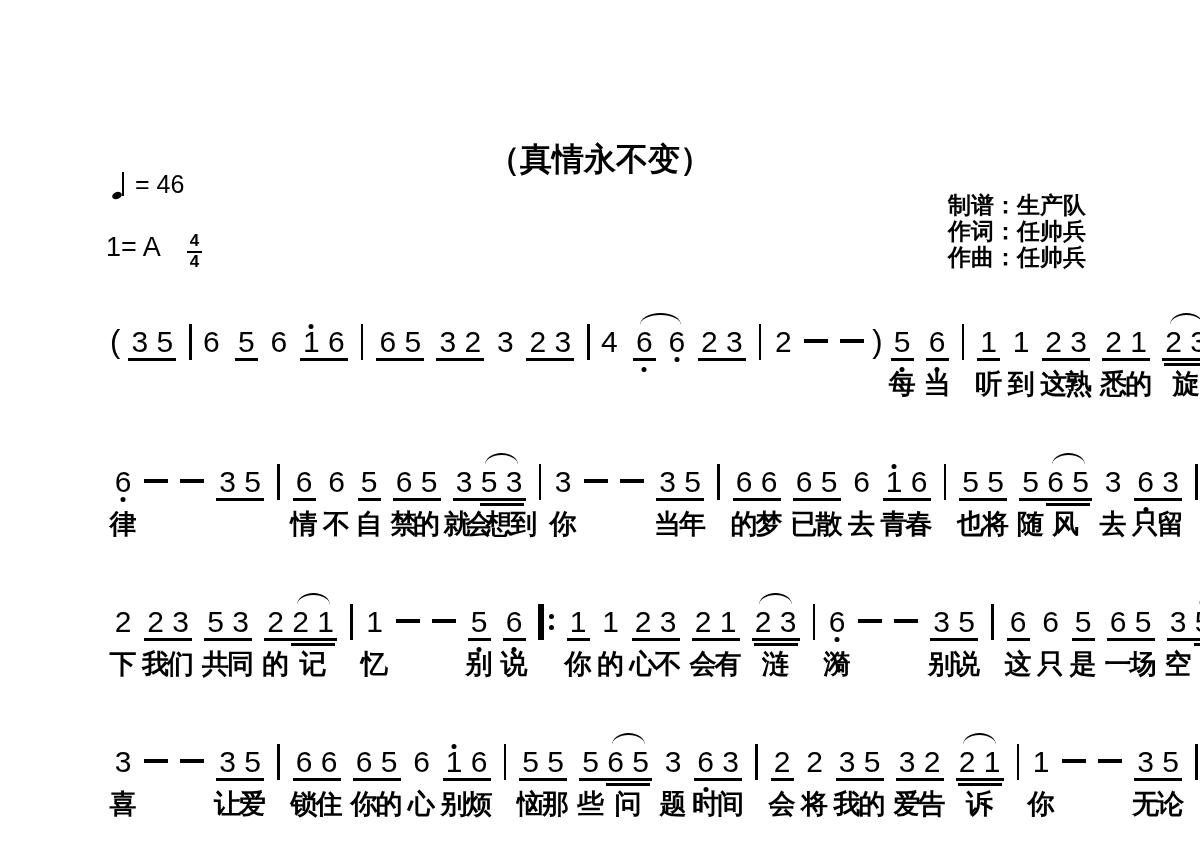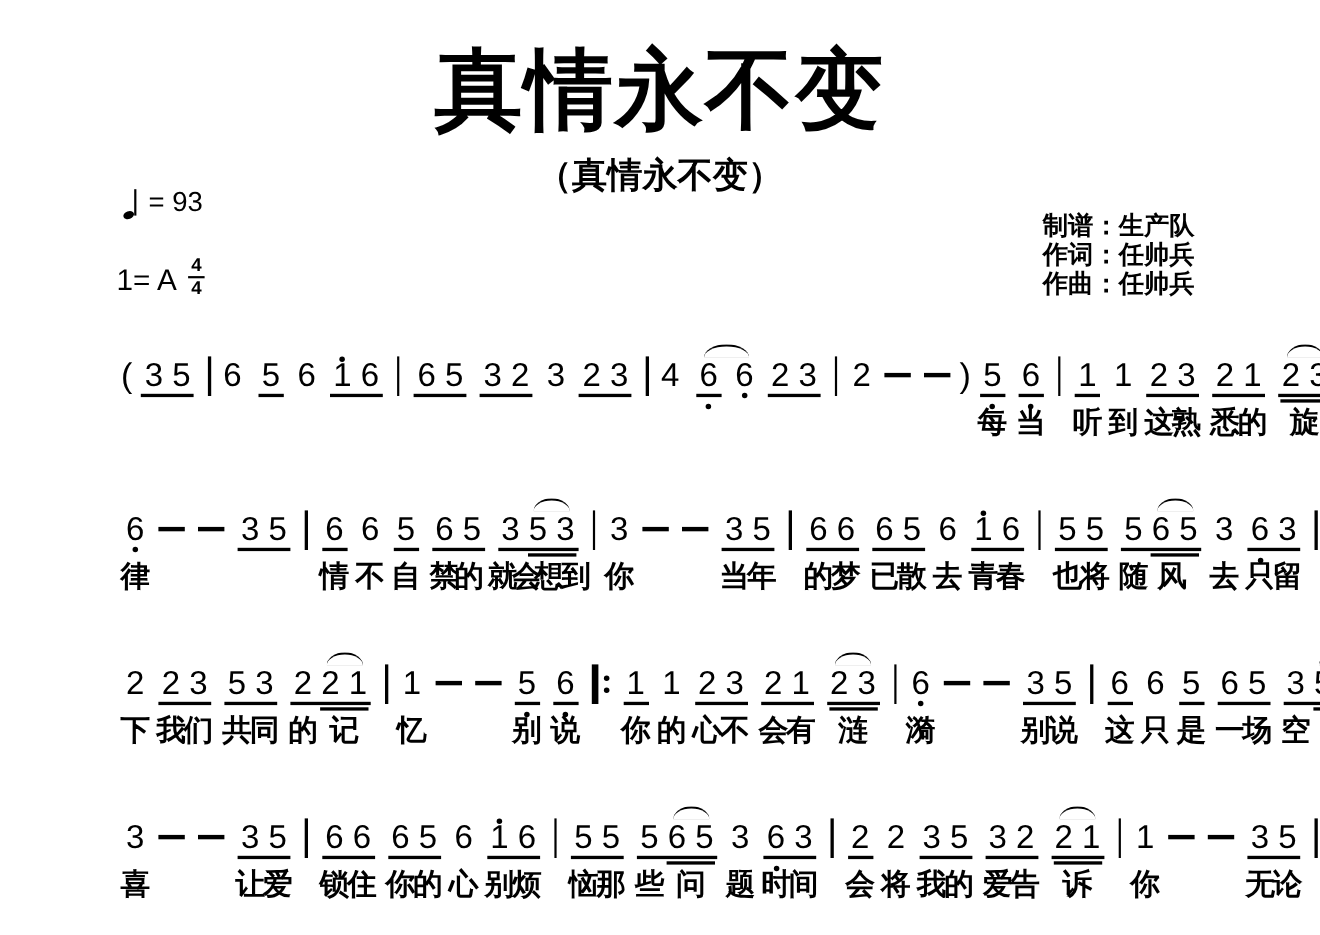--- a/index.html
+++ b/index.html
@@ -9,21 +9,21 @@
 
   
   .title{position:absolute;top:42px;left:0;width:1200px;text-align:center;
          font-size:80px;font-weight:bold;letter-spacing:2px;line-height:1;}
   .subtitle{position:absolute;top:140px;left:0;width:1200px;text-align:center;
             font-size:32px;font-weight:bold;line-height:1.2;}
   .tempo{position:absolute;left:112px;top:170px;font-size:25px;display:flex;align-items:center;}
   .qnote{display:inline-block;width:13px;height:28px;position:relative;margin-right:10px;}
   .qnote i{position:absolute;bottom:0;left:0;width:10px;height:7px;background:#000;border-radius:50%;transform:rotate(-20deg);}
   .qnote b{position:absolute;right:1px;bottom:3px;width:2.5px;height:24px;background:#000;}
-  .keysig{position:absolute;left:106px;top:232px;font-size:27px;display:flex;align-items:flex-end;}
+  .keysig{position:absolute;left:106px;top:232px;font-size:27px;display:flex;align-items:flex-start;gap:16px;}
   .frac{display:inline-flex;flex-direction:column;text-align:center;margin-left:10px;}
   .frac b{display:block;font-size:17px;line-height:1.1;font-weight:bold;padding:0 3px;}
   .frac b:first-child{border-bottom:2px solid #000;}
   .credits{position:absolute;left:948px;top:192px;font-size:23px;font-weight:bold;line-height:26px;}
 
   
   #music{position:absolute;left:108px;top:0;width:1070px;}
   .system{position:absolute;left:0;height:110px;width:100%;}
   .sys1{top:322px}.sys2{top:462px}.sys3{top:602px}.sys4{top:742px}
   .notes{display:flex;align-items:center;height:40px;position:relative;}
@@ -48,29 +48,28 @@
   .ul{position:absolute;height:2.5px;background:#000;}
   .arc{position:absolute;top:-9px;height:10px;border-top:2.5px solid #000;
        border-radius:50% 50% 0 0 / 100% 100% 0 0;}
   .lyr{position:absolute;top:46px;transform:translateX(-50%);font-size:27px;
        font-weight:bold;white-space:nowrap;line-height:1.2;}
 </style>
 </head>
 <body>
 
 <div class="page">
-  <div class="title">真情永不变</div>
   <div class="subtitle">（真情永不变）</div>
 
   <div class="tempo">
     <span class="qnote">
         <i></i>
         <b></b>
       </span>
-    <span>=  93</span>
+    <span>=  46</span>
   </div>
 
   <div class="keysig">
     <span>1= A</span>
     <span class="frac">
       <b>4</b>
       <b>4</b>
     </span>
   </div>
 

